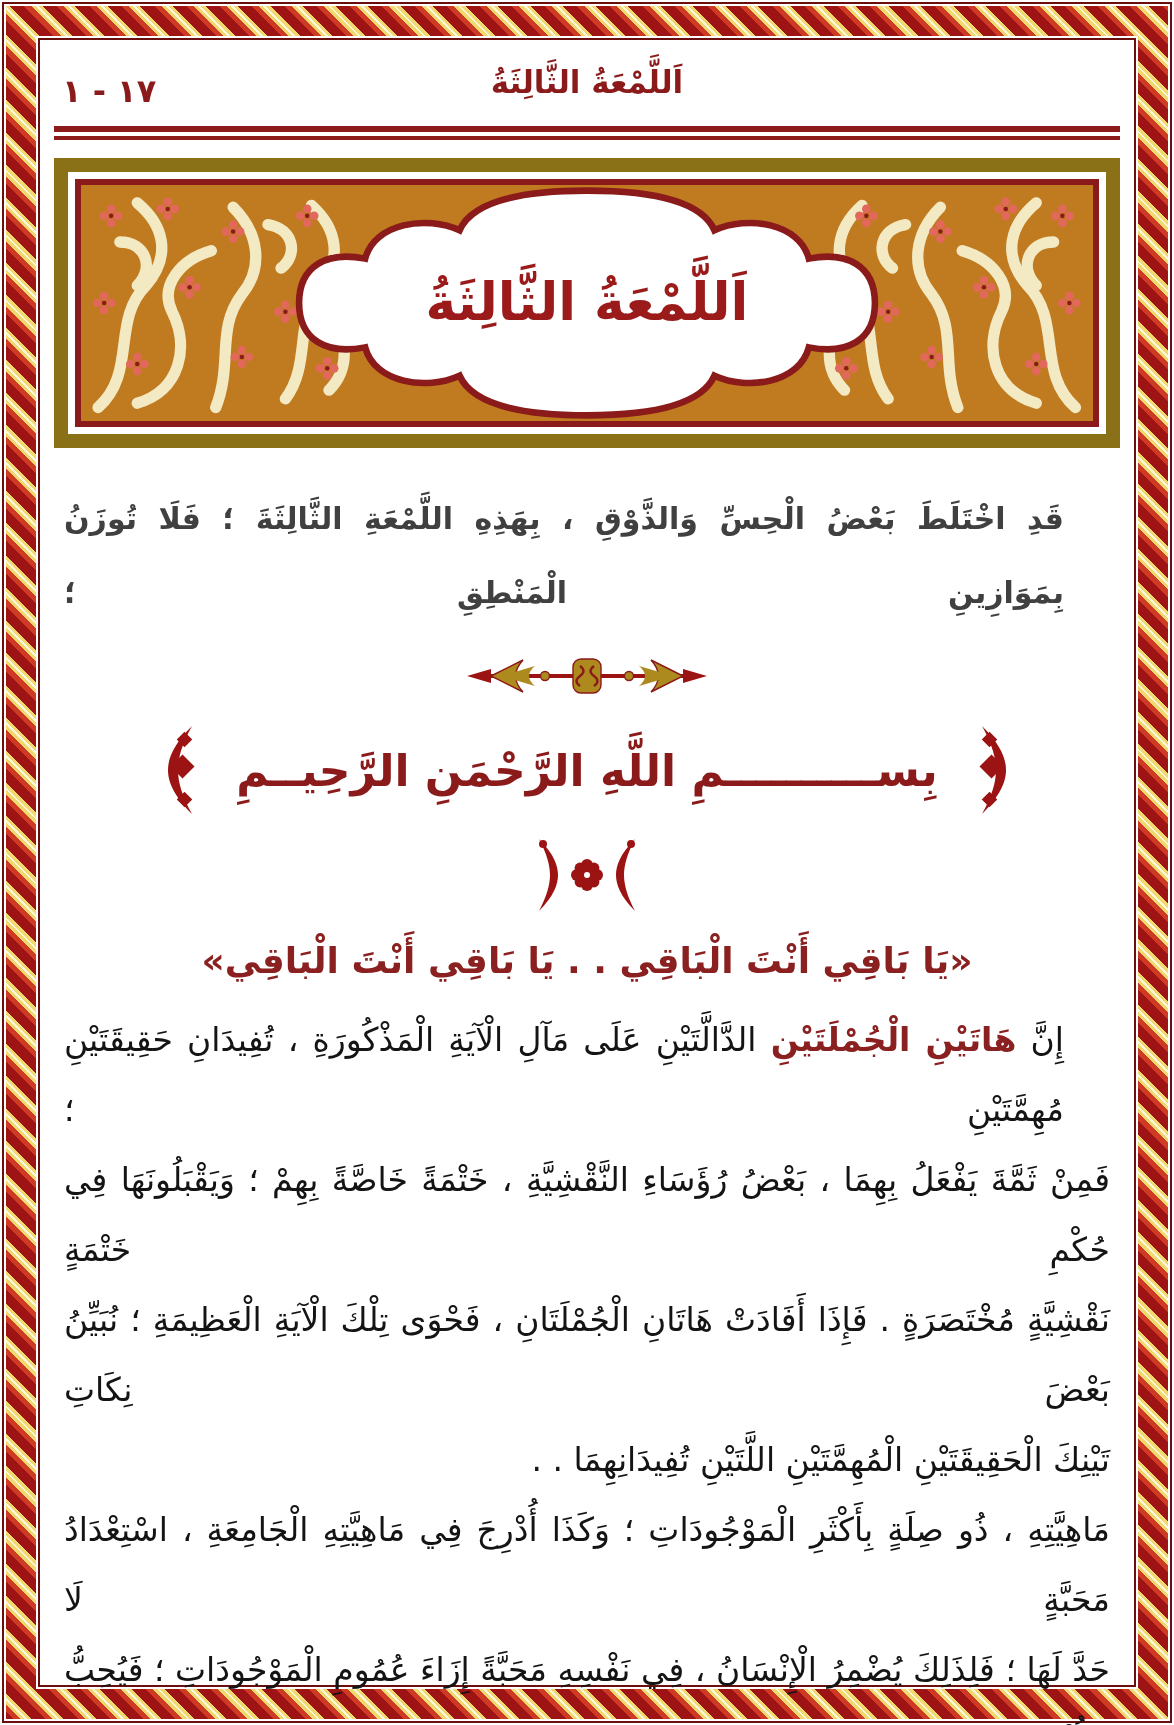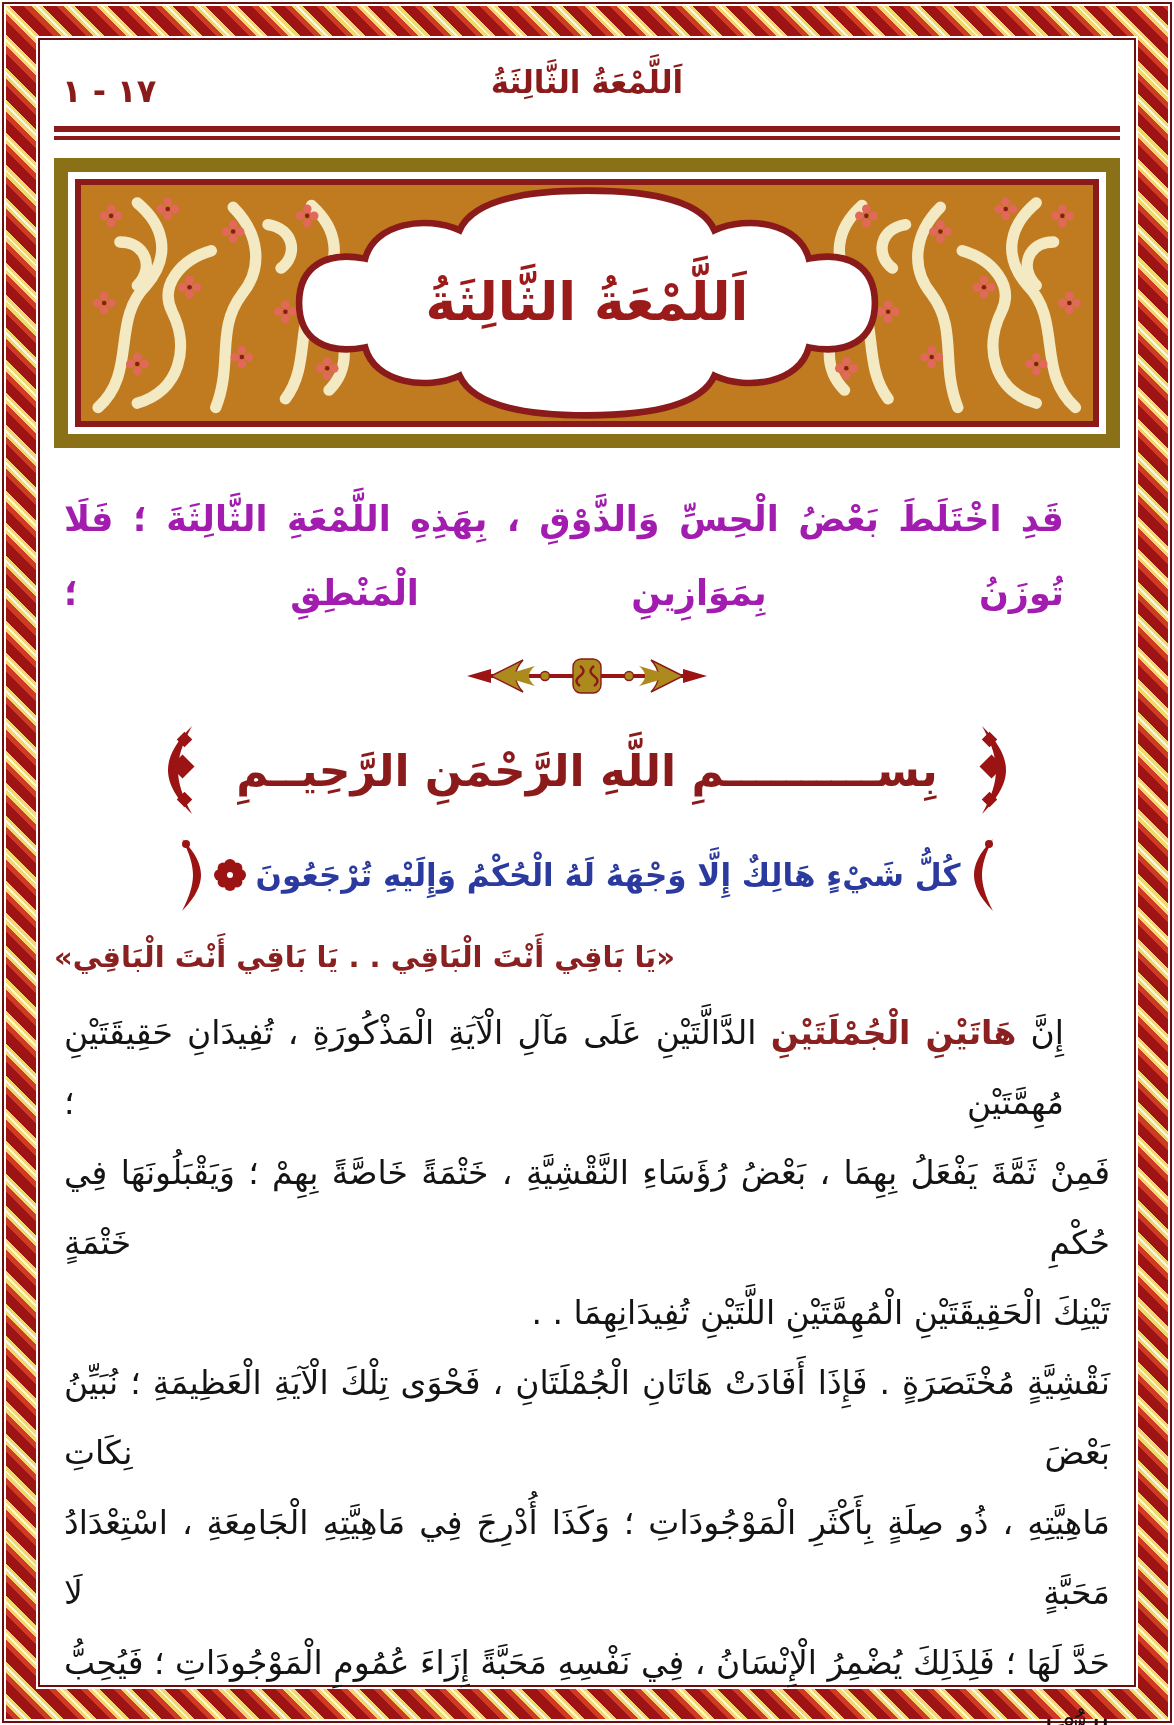--- a/index.html
+++ b/index.html
@@ -36,34 +36,34 @@
   .vine { position:absolute; top:50%; transform:translateY(-50%); height:96%; }
   .vine.left { left:4px; }
   .vine.right { right:4px; transform:translateY(-50%) scaleX(-1); }
   .cloud-wrap { position:absolute; left:50%; top:50%; transform:translate(-50%,-50%); }
   .obox-title {
     position:absolute; left:50%; top:50%; transform:translate(-50%,-52%);
     font-size:52px; font-weight:bold; color:#9b1b1b; white-space:nowrap; direction:rtl;
   }
 
   
-  .intro { margin-top:34px; padding:0 10px; color:#a21caf; font-weight:bold;
-           font-size:35px; line-height:74px; }
+  .intro { margin-top:34px; padding:0 10px; color:#404040; font-weight:bold;
+           font-size:30px; line-height:74px; }
   .jline { direction:rtl; text-align:justify; text-align-last:justify; }
   .jline.endline { text-align-last:right; }
   .indent { padding-right:46px; }
 
   
   .divider-row { margin-top:24px; text-align:center; }
   .basmala-row { margin-top:20px; display:flex; justify-content:center; align-items:center; gap:40px; }
   .basmala-text { font-size:44px; font-weight:bold; color:#8b1a1a; direction:rtl; white-space:nowrap; }
   .verse-row { margin-top:18px; display:flex; flex-direction:row; justify-content:center;
                align-items:center; gap:10px; direction:rtl; }
   .verse-text { font-size:31px; font-weight:bold; color:#2b3a9e; direction:rtl; white-space:nowrap; }
-  .quote-line { margin-top:26px; text-align:left; font-size:29px; font-weight:bold;
+  .quote-line { margin-top:26px; text-align:center; font-size:36px; font-weight:bold;
                 color:#8b2020; direction:rtl; }
 
   
   .bodytext { margin-top:24px; padding:0 10px; font-size:33px; line-height:70px; color:#141414; }
   .red { color:#8b2020; font-weight:bold; }
 </style>
 </head>
 <body>
 
 <svg width="0" height="0" style="position:absolute" aria-hidden="true">
@@ -178,21 +178,20 @@
         <rect x="17" y="72" width="11" height="11" transform="rotate(45 22.5 77.5)"></rect>
       </g>
     </svg>
   </div>
 
   <div class="verse-row">
     <svg width="26" height="78" viewBox="0 0 26 78">
       <path d="M22,3 C7,18 3,30 3,39 C3,48 7,60 22,75 C14,60 11,48 11,39 C11,30 14,18 22,3 Z" fill="#9b1313"></path>
       <circle cx="18" cy="8" r="4" fill="#9b1313"></circle>
     </svg>
-    <div class="verse-text">كُلُّ شَيْءٍ هَالِكٌ إِلَّا وَجْهَهُ لَهُ الْحُكْمُ وَإِلَيْهِ تُرْجَعُونَ</div>
     <svg width="32" height="32" viewBox="0 0 32 32">
       <g fill="#9b1313">
         <circle cx="16" cy="6" r="6"></circle>
           <circle cx="16" cy="26" r="6"></circle>
         <circle cx="6" cy="16" r="6"></circle>
           <circle cx="26" cy="16" r="6"></circle>
         <circle cx="9" cy="9" r="5.4"></circle>
           <circle cx="23" cy="9" r="5.4"></circle>
         <circle cx="9" cy="23" r="5.4"></circle>
           <circle cx="23" cy="23" r="5.4"></circle>
@@ -204,22 +203,22 @@
       <path d="M22,3 C7,18 3,30 3,39 C3,48 7,60 22,75 C14,60 11,48 11,39 C11,30 14,18 22,3 Z" fill="#9b1313"></path>
       <circle cx="18" cy="8" r="4" fill="#9b1313"></circle>
     </svg>
   </div>
 
   <div class="quote-line">«يَا بَاقِي أَنْتَ الْبَاقِي . . يَا بَاقِي أَنْتَ الْبَاقِي»</div>
 
   <div class="bodytext">
     <div class="jline indent"><span>إِنَّ </span><span class="red">هَاتَيْنِ الْجُمْلَتَيْنِ</span><span> الدَّالَّتَيْنِ عَلَى مَآلِ الْآيَةِ الْمَذْكُورَةِ ، تُفِيدَانِ حَقِيقَتَيْنِ مُهِمَّتَيْنِ ؛</span></div>
     <div class="jline">فَمِنْ ثَمَّةَ يَفْعَلُ بِهِمَا ، بَعْضُ رُؤَسَاءِ النَّقْشِيَّةِ ، خَتْمَةً خَاصَّةً بِهِمْ ؛ وَيَقْبَلُونَهَا فِي حُكْمِ خَتْمَةٍ</div>
+    <div class="jline">نَقْشِيَّةٍ مُخْتَصَرَةٍ . فَإِذَا أَفَادَتْ هَاتَانِ الْجُمْلَتَانِ ، فَحْوَى تِلْكَ الْآيَةِ الْعَظِيمَةِ ؛ نُبَيِّنُ بَعْضَ نِكَاتِ</div>
     <div class="jline endline">تَيْنِكَ الْحَقِيقَتَيْنِ الْمُهِمَّتَيْنِ اللَّتَيْنِ تُفِيدَانِهِمَا . .</div>
-    <div class="jline">نَقْشِيَّةٍ مُخْتَصَرَةٍ . فَإِذَا أَفَادَتْ هَاتَانِ الْجُمْلَتَانِ ، فَحْوَى تِلْكَ الْآيَةِ الْعَظِيمَةِ ؛ نُبَيِّنُ بَعْضَ نِكَاتِ</div>
   </div>
 
   <div class="bodytext" style="margin-top:0">
     <div class="jline">مَاهِيَّتِهِ ، ذُو صِلَةٍ بِأَكْثَرِ الْمَوْجُودَاتِ ؛ وَكَذَا أُدْرِجَ فِي مَاهِيَّتِهِ الْجَامِعَةِ ، اسْتِعْدَادُ مَحَبَّةٍ لَا</div>
     <div class="jline">حَدَّ لَهَا ؛ فَلِذَلِكَ يُضْمِرُ الْإِنْسَانُ ، فِي نَفْسِهِ مَحَبَّةً إِزَاءَ عُمُومِ الْمَوْجُودَاتِ ؛ فَيُحِبُّ الدُّنْيَا</div>
     <div class="jline">الْعَظِيمَةَ ، كَبَيْتِهِ ؛ وَيُحِبُّ الْجَنَّةَ الْأَبَدِيَّةَ ، كَحَدِيقَتِهِ ؛ فَتُصْبِحُ تِلْكَ الْمَحَبَّةُ الَّتِي لَا حَدَّ لَهَا ،</div>
   </div>
 
 </div>
 

